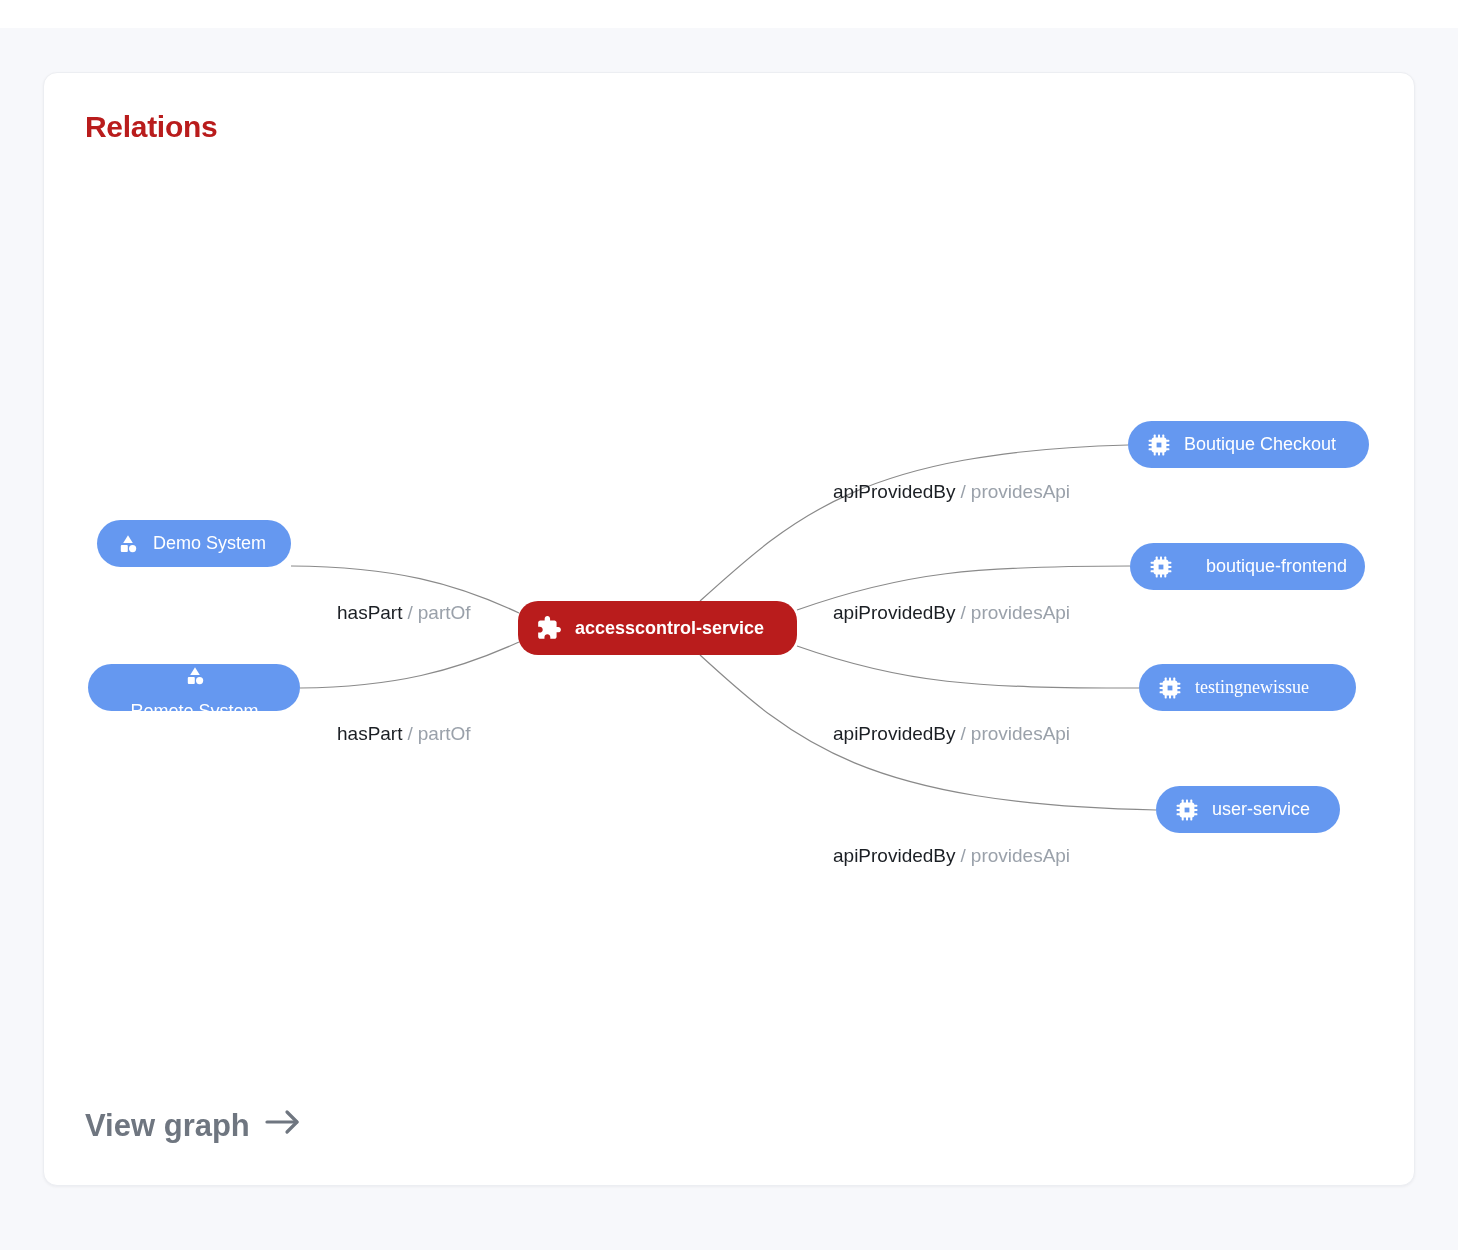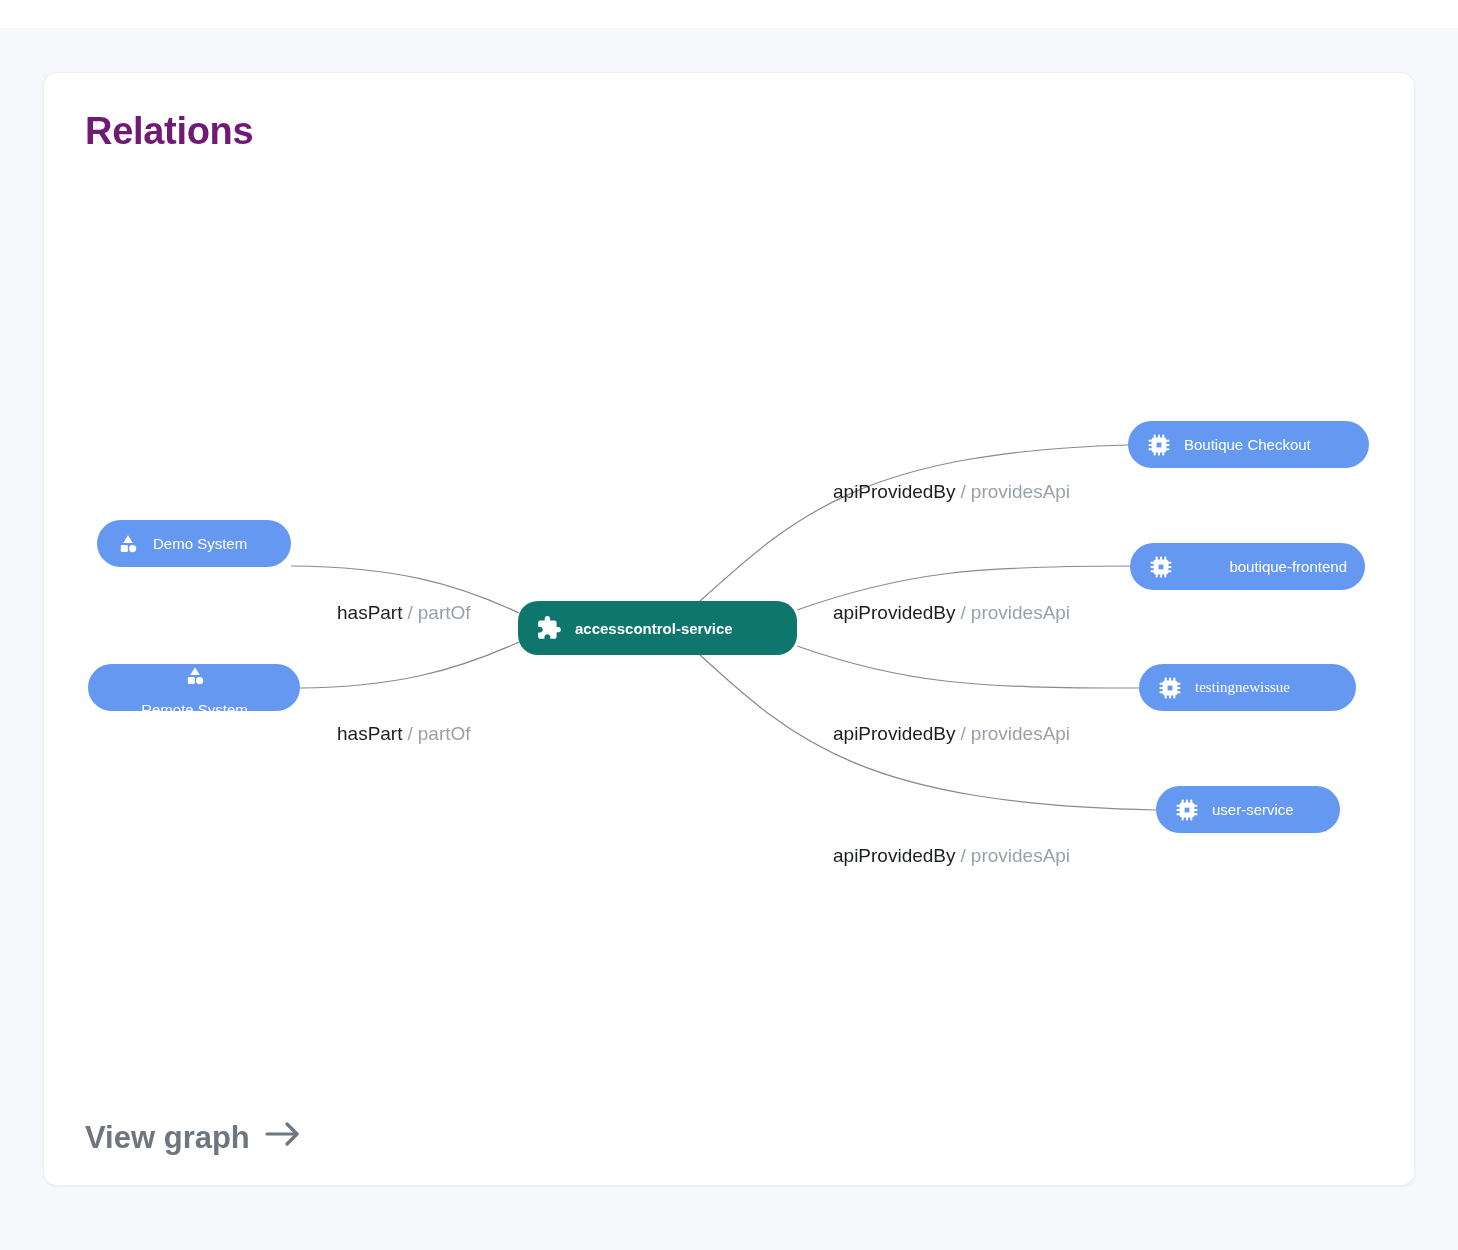--- a/index.html
+++ b/index.html
@@ -18,21 +18,21 @@
     position: absolute; left: 43px; top: 72px;
     width: 1372px; height: 1114px;
     background: #FFFFFF;
     border: 1px solid #ECEEF2;
     border-radius: 14px;
     box-shadow: 0 1px 3px rgba(16,24,40,0.05);
     box-sizing: border-box;
   }
   .card-title {
     position: absolute; left: 85px; top: 110px;
-    font-size: 38px; font-weight: 700; color: #701a75;
+    font-size: 30px; font-weight: 700; color: #b91c1c;
     letter-spacing: -0.3px;
   }
   svg.edges {
     position: absolute; left: 0; top: 0;
     width: 1458px; height: 1250px;
     pointer-events: none;
   }
   svg.edges path {
     fill: none; stroke: #8A8A8A; stroke-width: 1.2;
   }
@@ -46,43 +46,43 @@
   .edge-label .sep, .edge-label .sec {
     color: #9AA1AA;
     margin-left: 5px;
   }
   .node {
     position: absolute;
     display: flex; align-items: center;
     gap: 13px;
     box-sizing: border-box;
     color: #FFFFFF;
-    font-size: 15px;
+    font-size: 18px;
     cursor: pointer;
     white-space: nowrap;
   }
   .node.blue {
     background: #6598F0;
     border-radius: 24px;
     padding: 0 18px 0 19px;
     height: 47px;
   }
   .node.center {
-    background: #0f766e;
+    background: #b91c1c;
     border-radius: 20px;
     padding: 0 16px 0 18px;
     height: 54px;
     font-weight: 700;
   }
   .node .icon { display: flex; align-items: center; flex: none; }
   .view-graph {
     position: absolute; left: 85px; top: 1108px;
     display: flex; align-items: center; gap: 14px;
     font-size: 31px; font-weight: 700; color: #6F7680;
-    cursor: pointer; text-decoration: none; margin-top: 12px;
+    cursor: pointer; text-decoration: none;
   }
 </style>
 </head>
 <body>
 
 <div class="top-strip"></div>
 
 <div class="card"></div>
 <div class="card-title">Relations</div>
 

